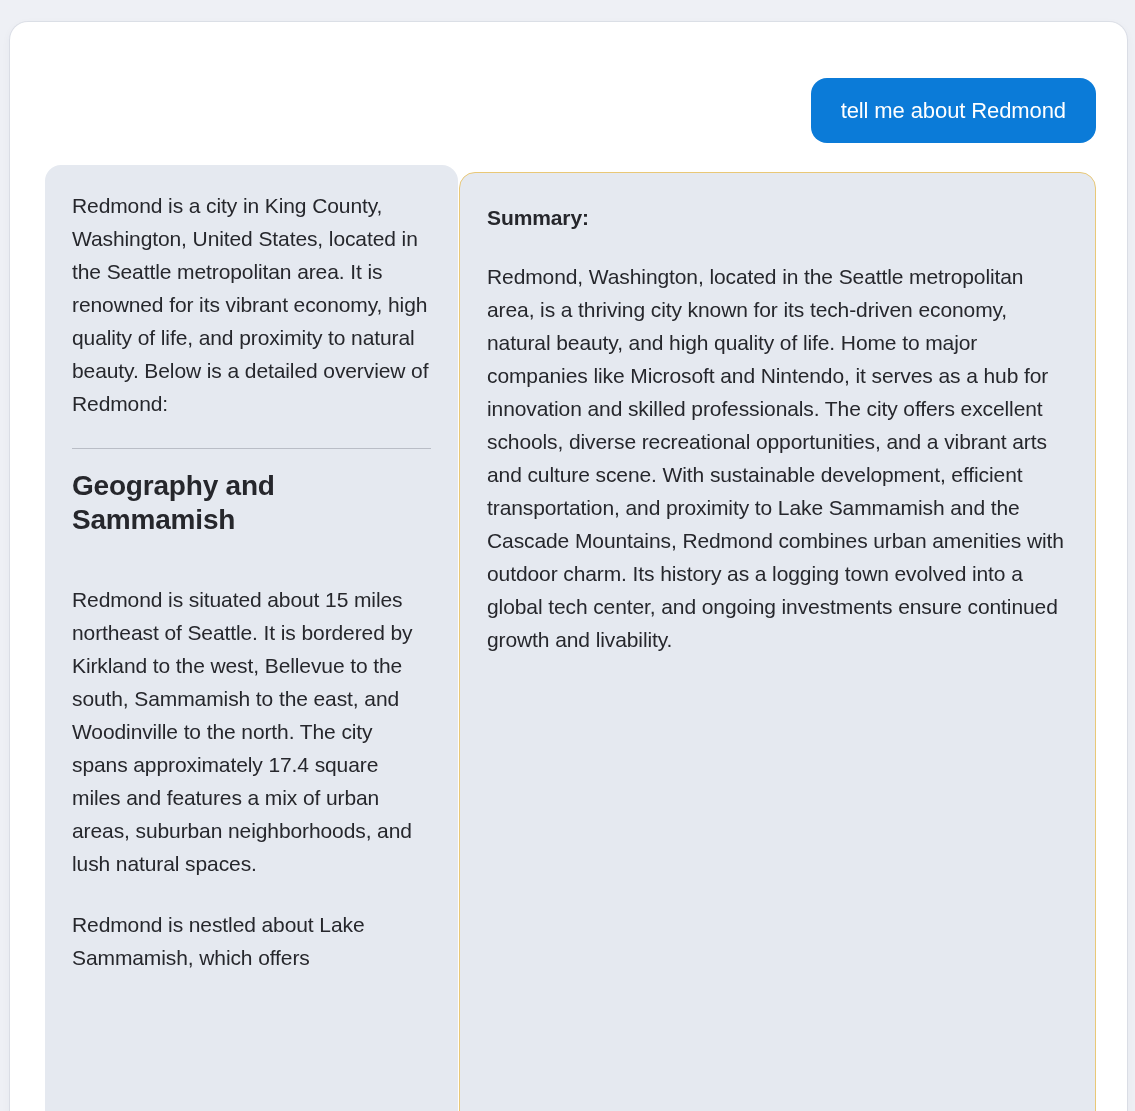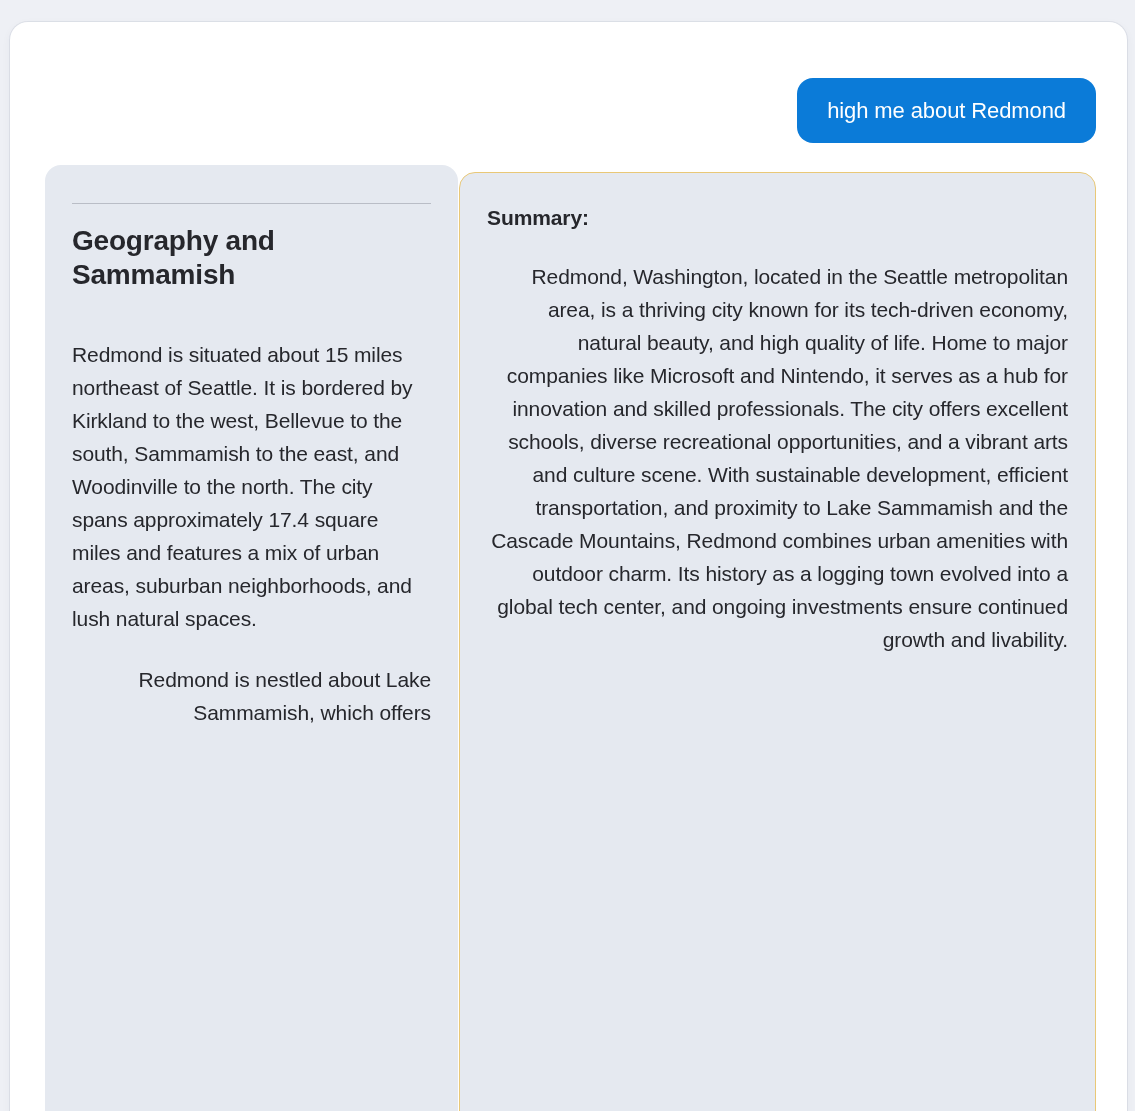--- a/index.html
+++ b/index.html
@@ -75,47 +75,47 @@
   .panel-heading {
     margin: 0 0 26px 0;
     font-weight: bold;
     font-size: 21px;
   }
   .body-text {
     margin: 0 0 28px 0;
   }
   .body-text:last-child {
     margin-bottom: 0;
-    text-align: right;
   }
   .divider {
     border: none;
     border-top: 1px solid var(--divider, #b9bdc6);
     margin: 14px 0 0 0;
   }
   .section-heading {
     margin: 20px 0 46px 0;
     font-size: 28px;
     line-height: 34px;
     font-weight: 800;
     letter-spacing: -0.2px;
   }
 </style>
 </head>
 <body>
 
 <div class="card">
 
   <div class="bubble-row">
-    <div class="bubble">high me about Redmond</div>
+    <div class="bubble">tell me about Redmond</div>
   </div>
 
   <div class="panels">
 
     <section class="panel panel-left">
+      <p class="body-text">Redmond is a city in King County, Washington, United States, located in the Seattle metropolitan area. It is renowned for its vibrant economy, high quality of life, and proximity to natural beauty. Below is a detailed overview of Redmond:</p>
       <hr class="divider">
       <h3 class="section-heading">Geography and Sammamish</h3>
       <p class="body-text">Redmond is situated about 15 miles northeast of Seattle. It is bordered by Kirkland to the west, Bellevue to the south, Sammamish to the east, and Woodinville to the north. The city spans approximately 17.4 square miles and features a mix of urban areas, suburban neighborhoods, and lush natural spaces.</p>
       <p class="body-text">Redmond is nestled about Lake Sammamish, which offers</p>
     </section>
 
     <section class="panel panel-right">
       <p class="panel-heading">Summary:</p>
       <p class="body-text">Redmond, Washington, located in the Seattle metropolitan area, is a thriving city known for its tech-driven economy, natural beauty, and high quality of life. Home to major companies like Microsoft and Nintendo, it serves as a hub for innovation and skilled professionals. The city offers excellent schools, diverse recreational opportunities, and a vibrant arts and culture scene. With sustainable development, efficient transportation, and proximity to Lake Sammamish and the Cascade Mountains, Redmond combines urban amenities with outdoor charm. Its history as a logging town evolved into a global tech center, and ongoing investments ensure continued growth and livability.</p>
     </section>

